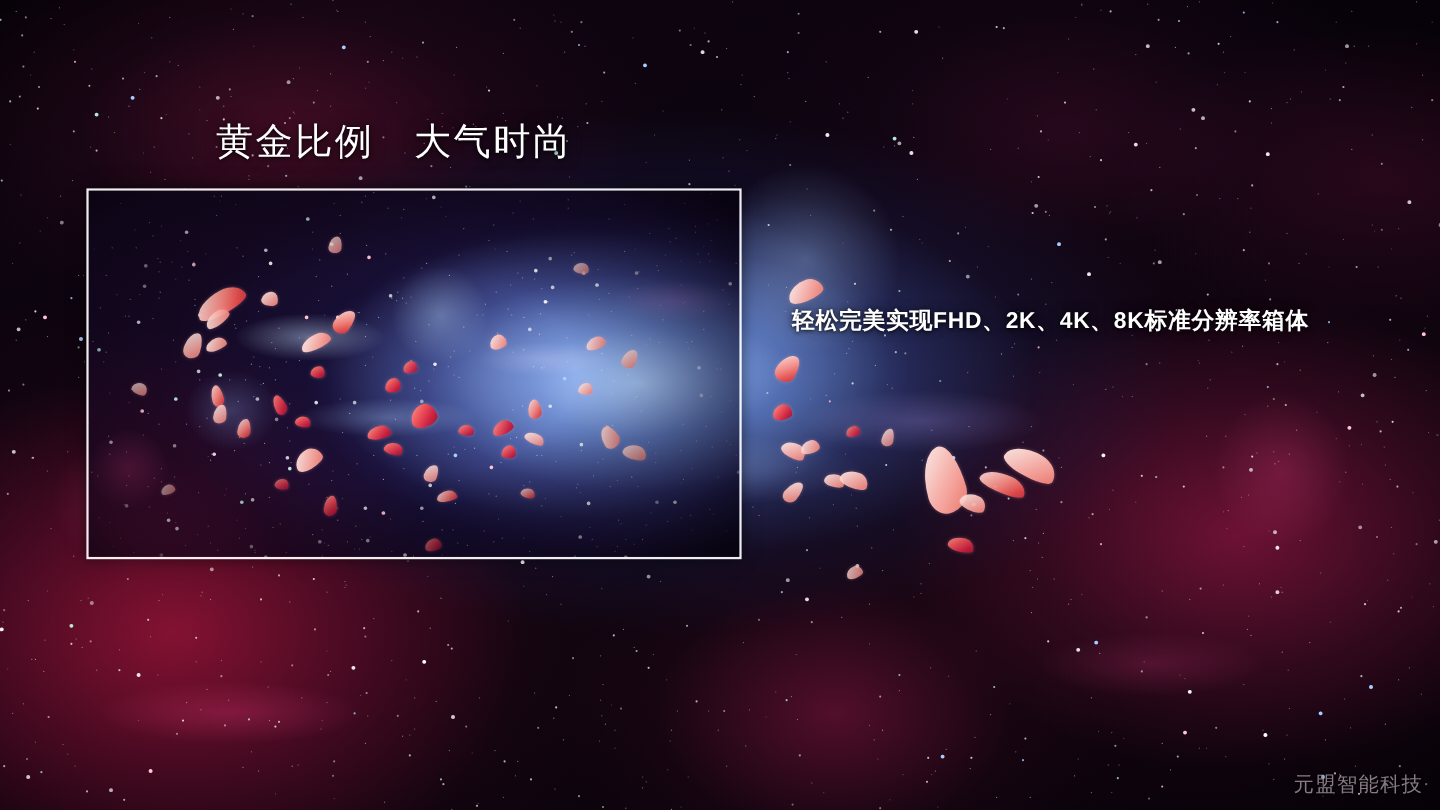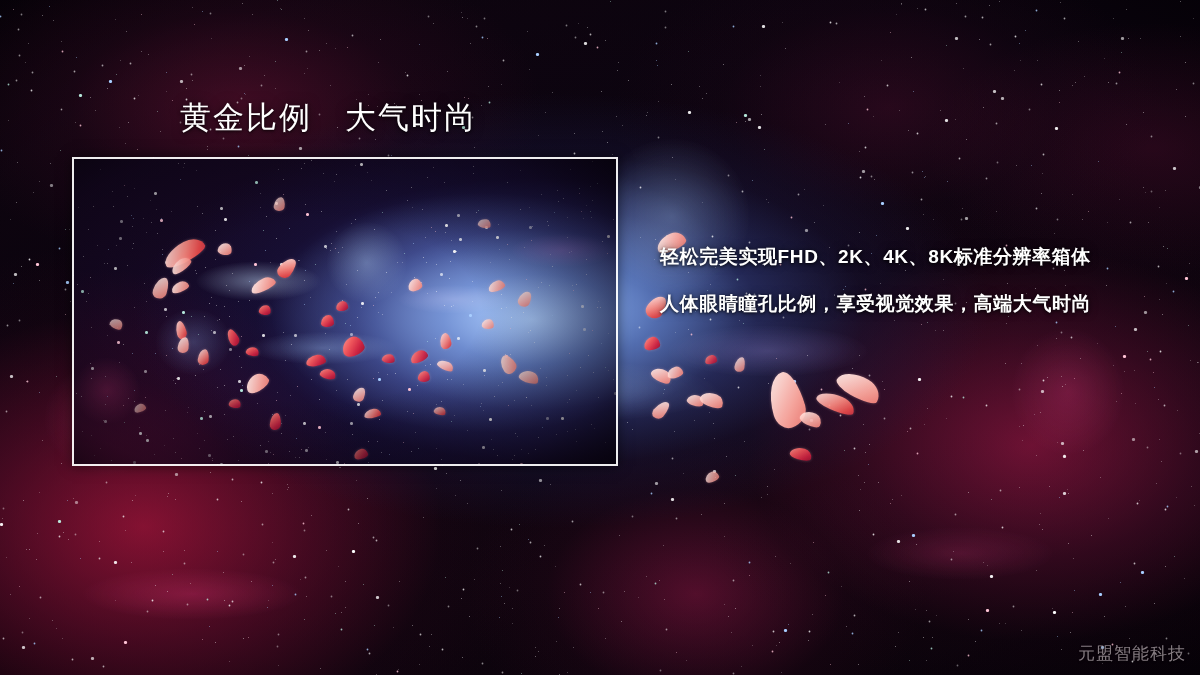--- a/index.html
+++ b/index.html
@@ -103,21 +103,21 @@
   }
 
   
   #title {
     position:absolute; left:180px; top:101px; z-index:12;
     font-size:31px; line-height:1.12; letter-spacing:2px;
     color:#ffffff; white-space:pre;
     text-shadow:0 0 12px rgba(0,0,0,.65), 0 1px 3px rgba(0,0,0,.8);
   }
   #body-text {
-    position:absolute; left:660px; top:244px; z-index:12;
+    position:absolute; left:660px; top:254px; z-index:12;
     color:#ffffff; font-size:19px; letter-spacing:.6px;
     text-shadow:0 0 9px rgba(0,0,0,.62), 0 1px 3px rgba(0,0,0,.75);
   }
   #body-text .line { margin-bottom:21px; white-space:nowrap; font-weight:600; }
   #body-text .line:last-child { margin-bottom:0; }
 
   #watermark {
     position:absolute; right:14px; bottom:10px; z-index:12;
     font-size:17px; letter-spacing:1px;
     color:rgba(188,176,182,.70);
@@ -326,18 +326,17 @@
           </div>
         </div>
       <div id="frame-vig"></div>
     </div>
   </div>
 
   <div id="title">黄金比例　大气时尚</div>
 
   <div id="body-text">
     <div class="line">轻松完美实现FHD、2K、4K、8K标准分辨率箱体</div>
-    <div class="line">人体眼睛瞳孔比例，享受视觉效果，高端大气时尚</div>
   </div>
 
   <div id="watermark">元盟智能科技</div>
 
 </div>
 
 </body></html>

